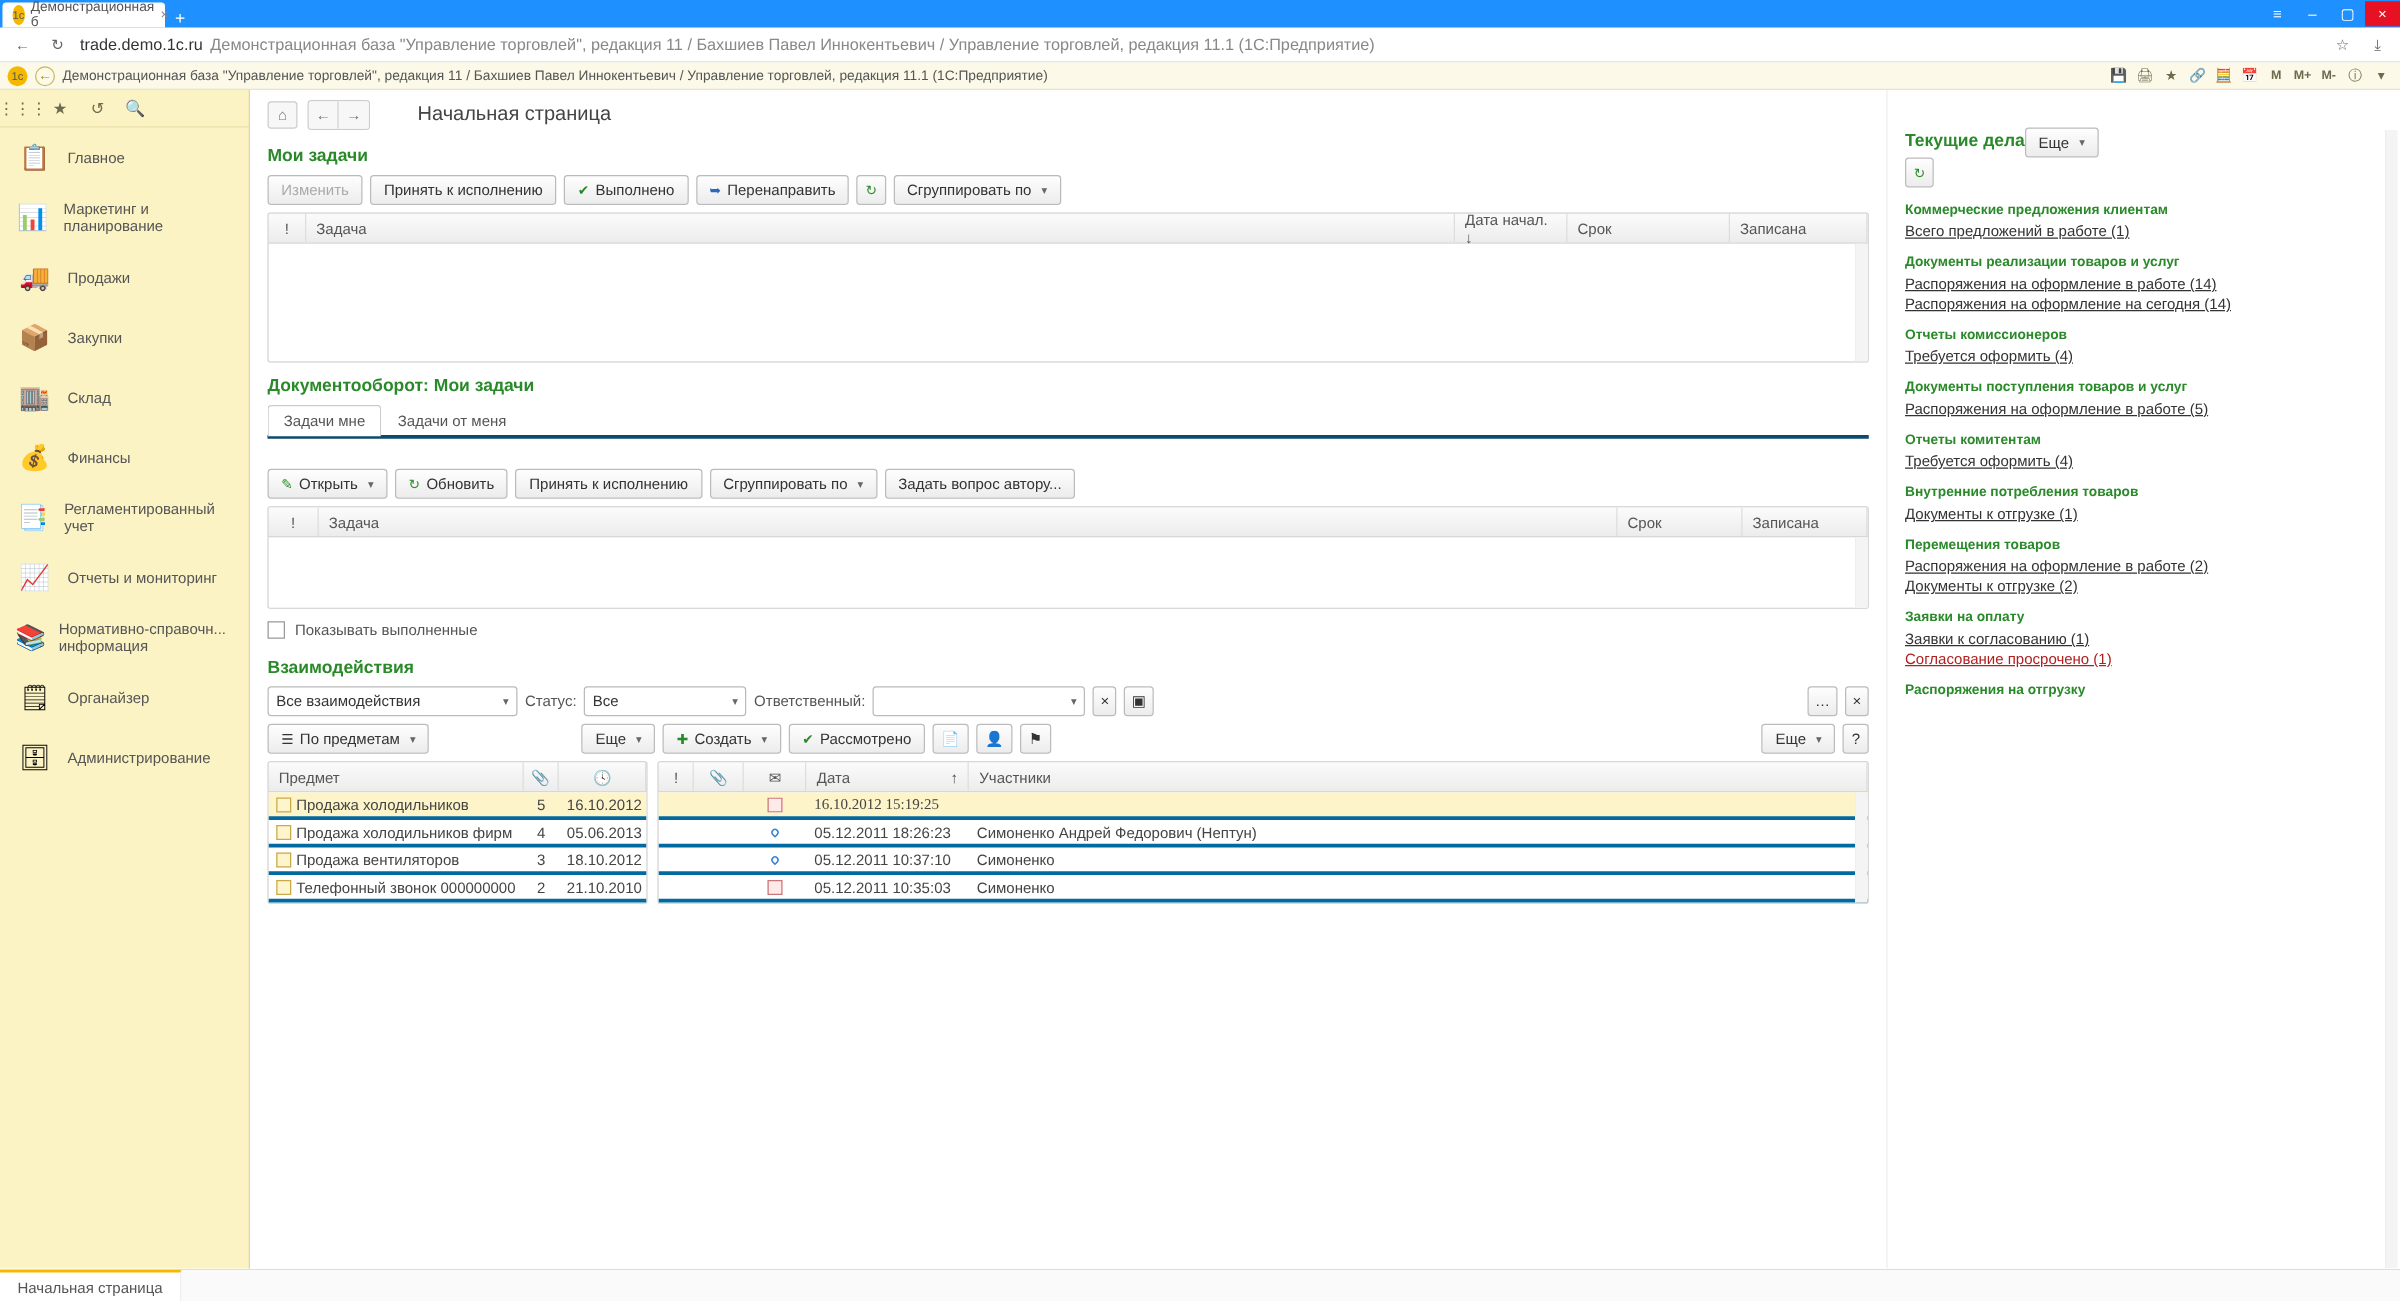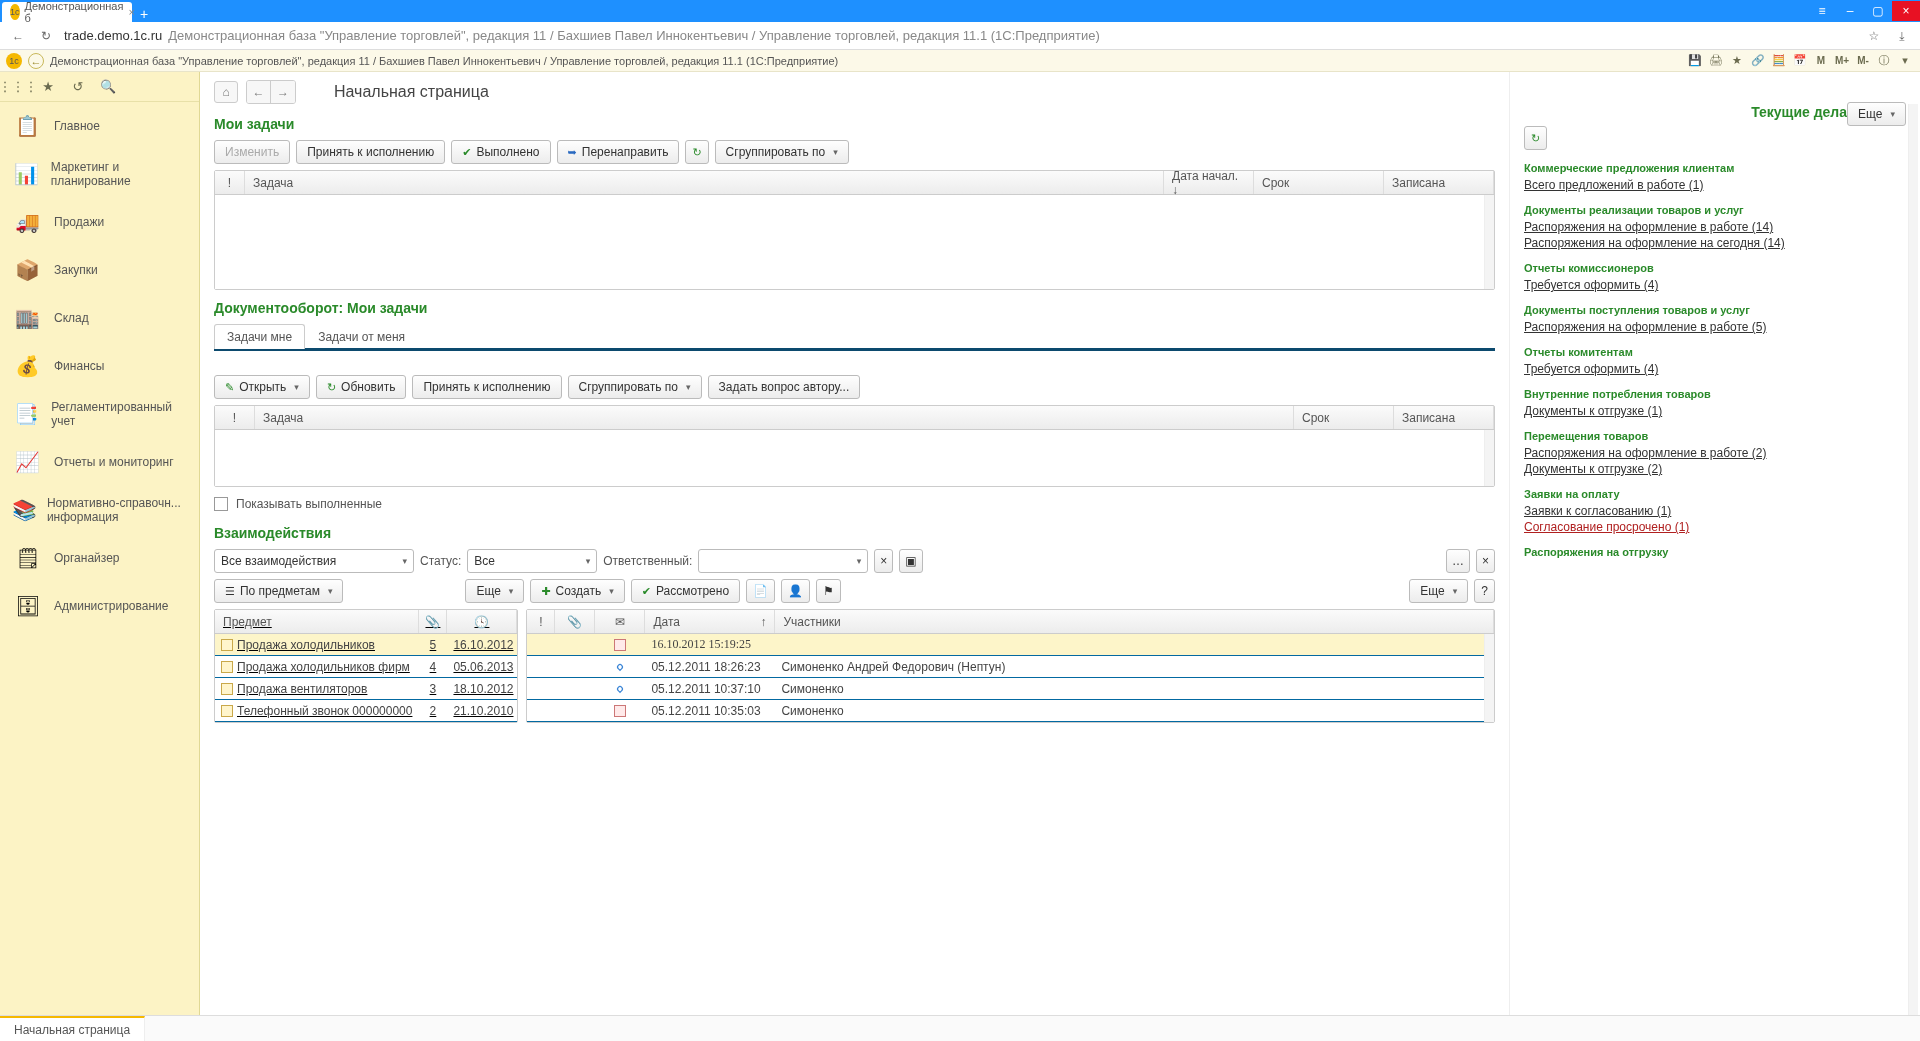--- a/index.html
+++ b/index.html
@@ -85,26 +85,26 @@
 .field.wd { width: 200px; justify-content: space-between; }
 .field.sm { width: 130px; justify-content: space-between; }
 .field.mid { width: 170px; justify-content: space-between; }
 .field .dd { color: #666; font-size: 9px; }
 .flex-sp { flex: 1; }
 .label { font-size: 12px; color: #555; }
 
 
 .split { display: flex; gap: 8px; }
 .split .tbl { flex: 1; }
-.row { display: flex; border-bottom: 1px solid #0369a1; height: 22px; align-items: center; font-size: 12px; color: #444; }
+.row { display: flex; border-bottom: 3px solid #0369a1; height: 22px; align-items: center; font-size: 12px; color: #444; }
 .row.sel { background: #fdf5c9; }
 .cell { padding: 0 6px; border-right: 1px solid transparent; overflow: hidden; white-space: nowrap; }
 
 
-.right-header { display: flex; justify-content: flex-end; align-items: center; }
+.right-header { display: flex; justify-content: flex-start; align-items: center; }
 .rc-group-title { color: #2a8a2a; font-size: 11px; font-weight: bold; margin: 12px 0 4px 0; }
 .rc-link { color: #333; text-decoration: underline; font-size: 12px; cursor: pointer; display: block; margin: 2px 0; }
 .rc-link.red { color: #b02020; }
 
 
 .taskbar { position: fixed; bottom: 0; left: 0; right: 0; height: 26px; border-top: 1px solid #ddd; background: #fafafa; display: flex; align-items: center; }
 .taskbar .tb-tab { padding: 5px 14px; font-size: 12px; color: #555; border-right: 1px solid #eee; border-top: 2px solid #f5b800; background: #fff; }
 
 
 .mini-ico { width: 12px; height: 12px; display: inline-block; }
@@ -335,21 +335,21 @@
           </span>
         <span class="btn icon-only">📄</span>
         <span class="btn icon-only">👤</span>
         <span class="btn icon-only">⚑</span>
         <span class="flex-sp"></span>
         <span class="btn drop">Еще</span>
         <span class="btn icon-only">?</span>
       </div>
 
       <div class="split">
-        <div class="tbl" style="flex:0 0 280px;text-decoration:underline;">
+        <div class="tbl" style="flex:0 0 280px;">
           <div class="tbl-head">
             <div class="th" style="flex:1;">Предмет</div>
             <div class="th" style="width:28px;justify-content:center;">📎</div>
             <div class="th" style="width:70px;justify-content:center;">🕓</div>
           </div>
           <div class="tbl-body" id="subjects-body" style="min-height:88px;">
               <div class="row sel">
                 <div class="cell" style="flex:1;display:flex;align-items:center;gap:4px;">
                   <span class="mini-ico mi-doc"></span>
                   <span>Продажа холодильников</span>

